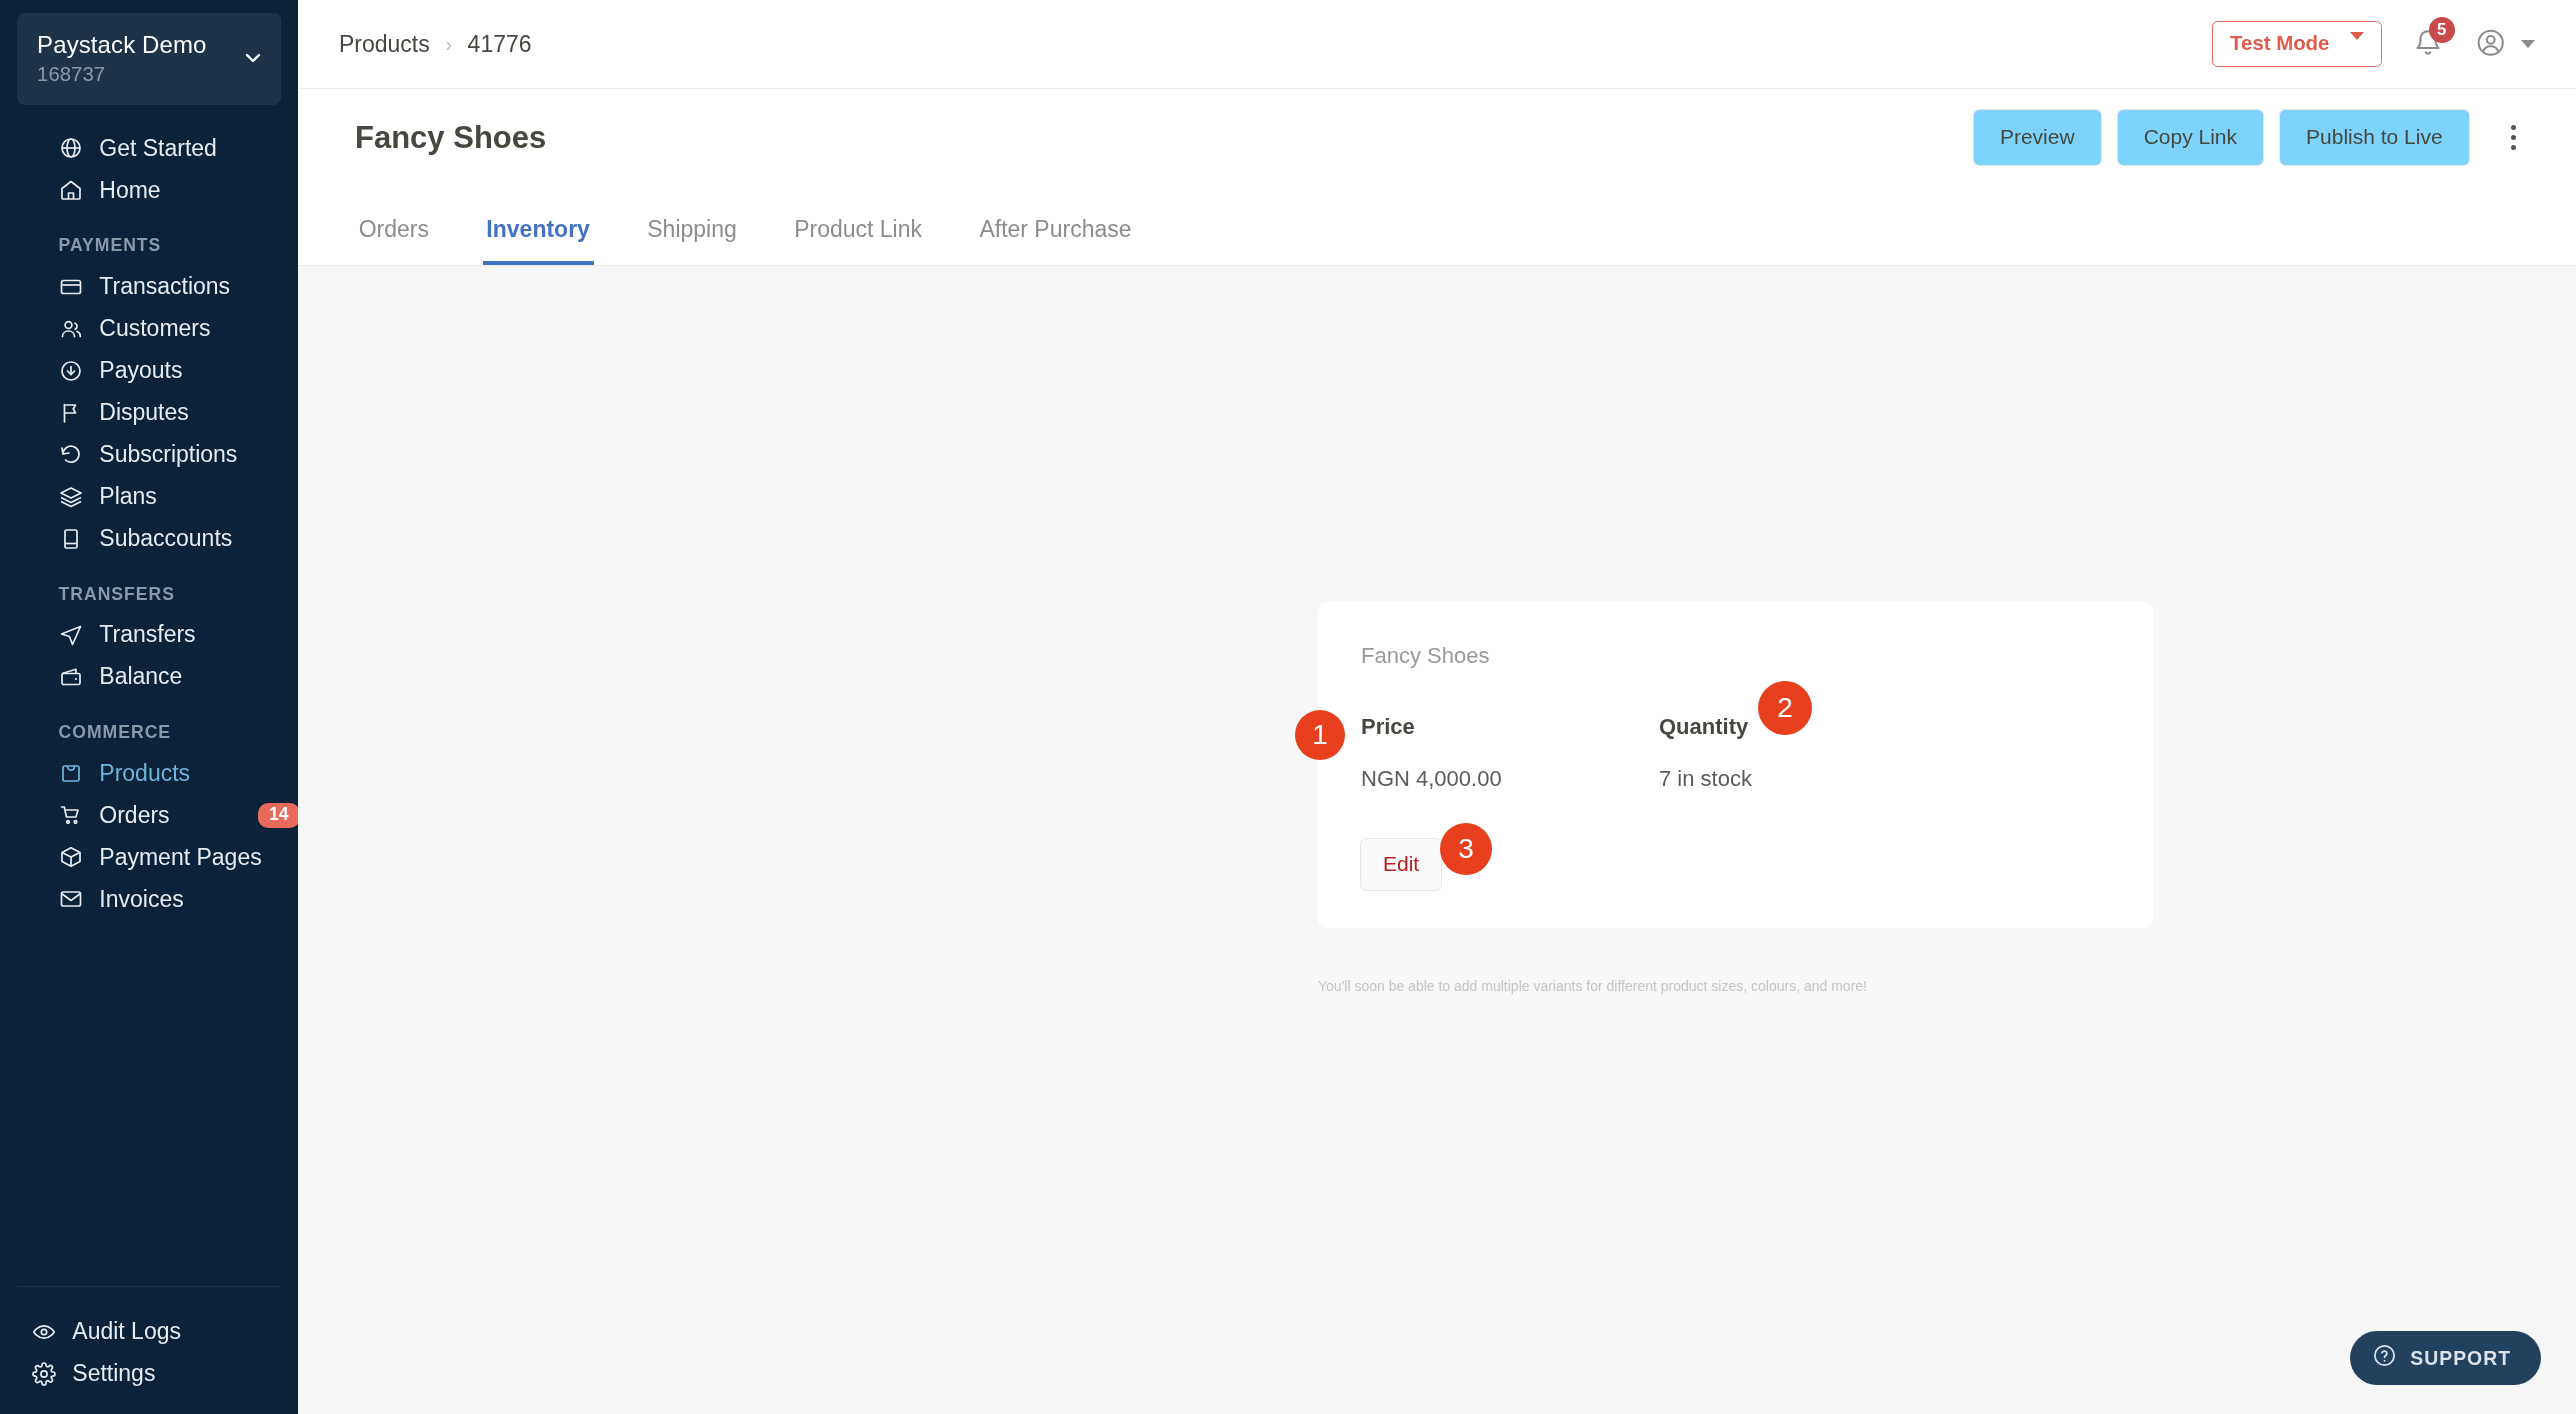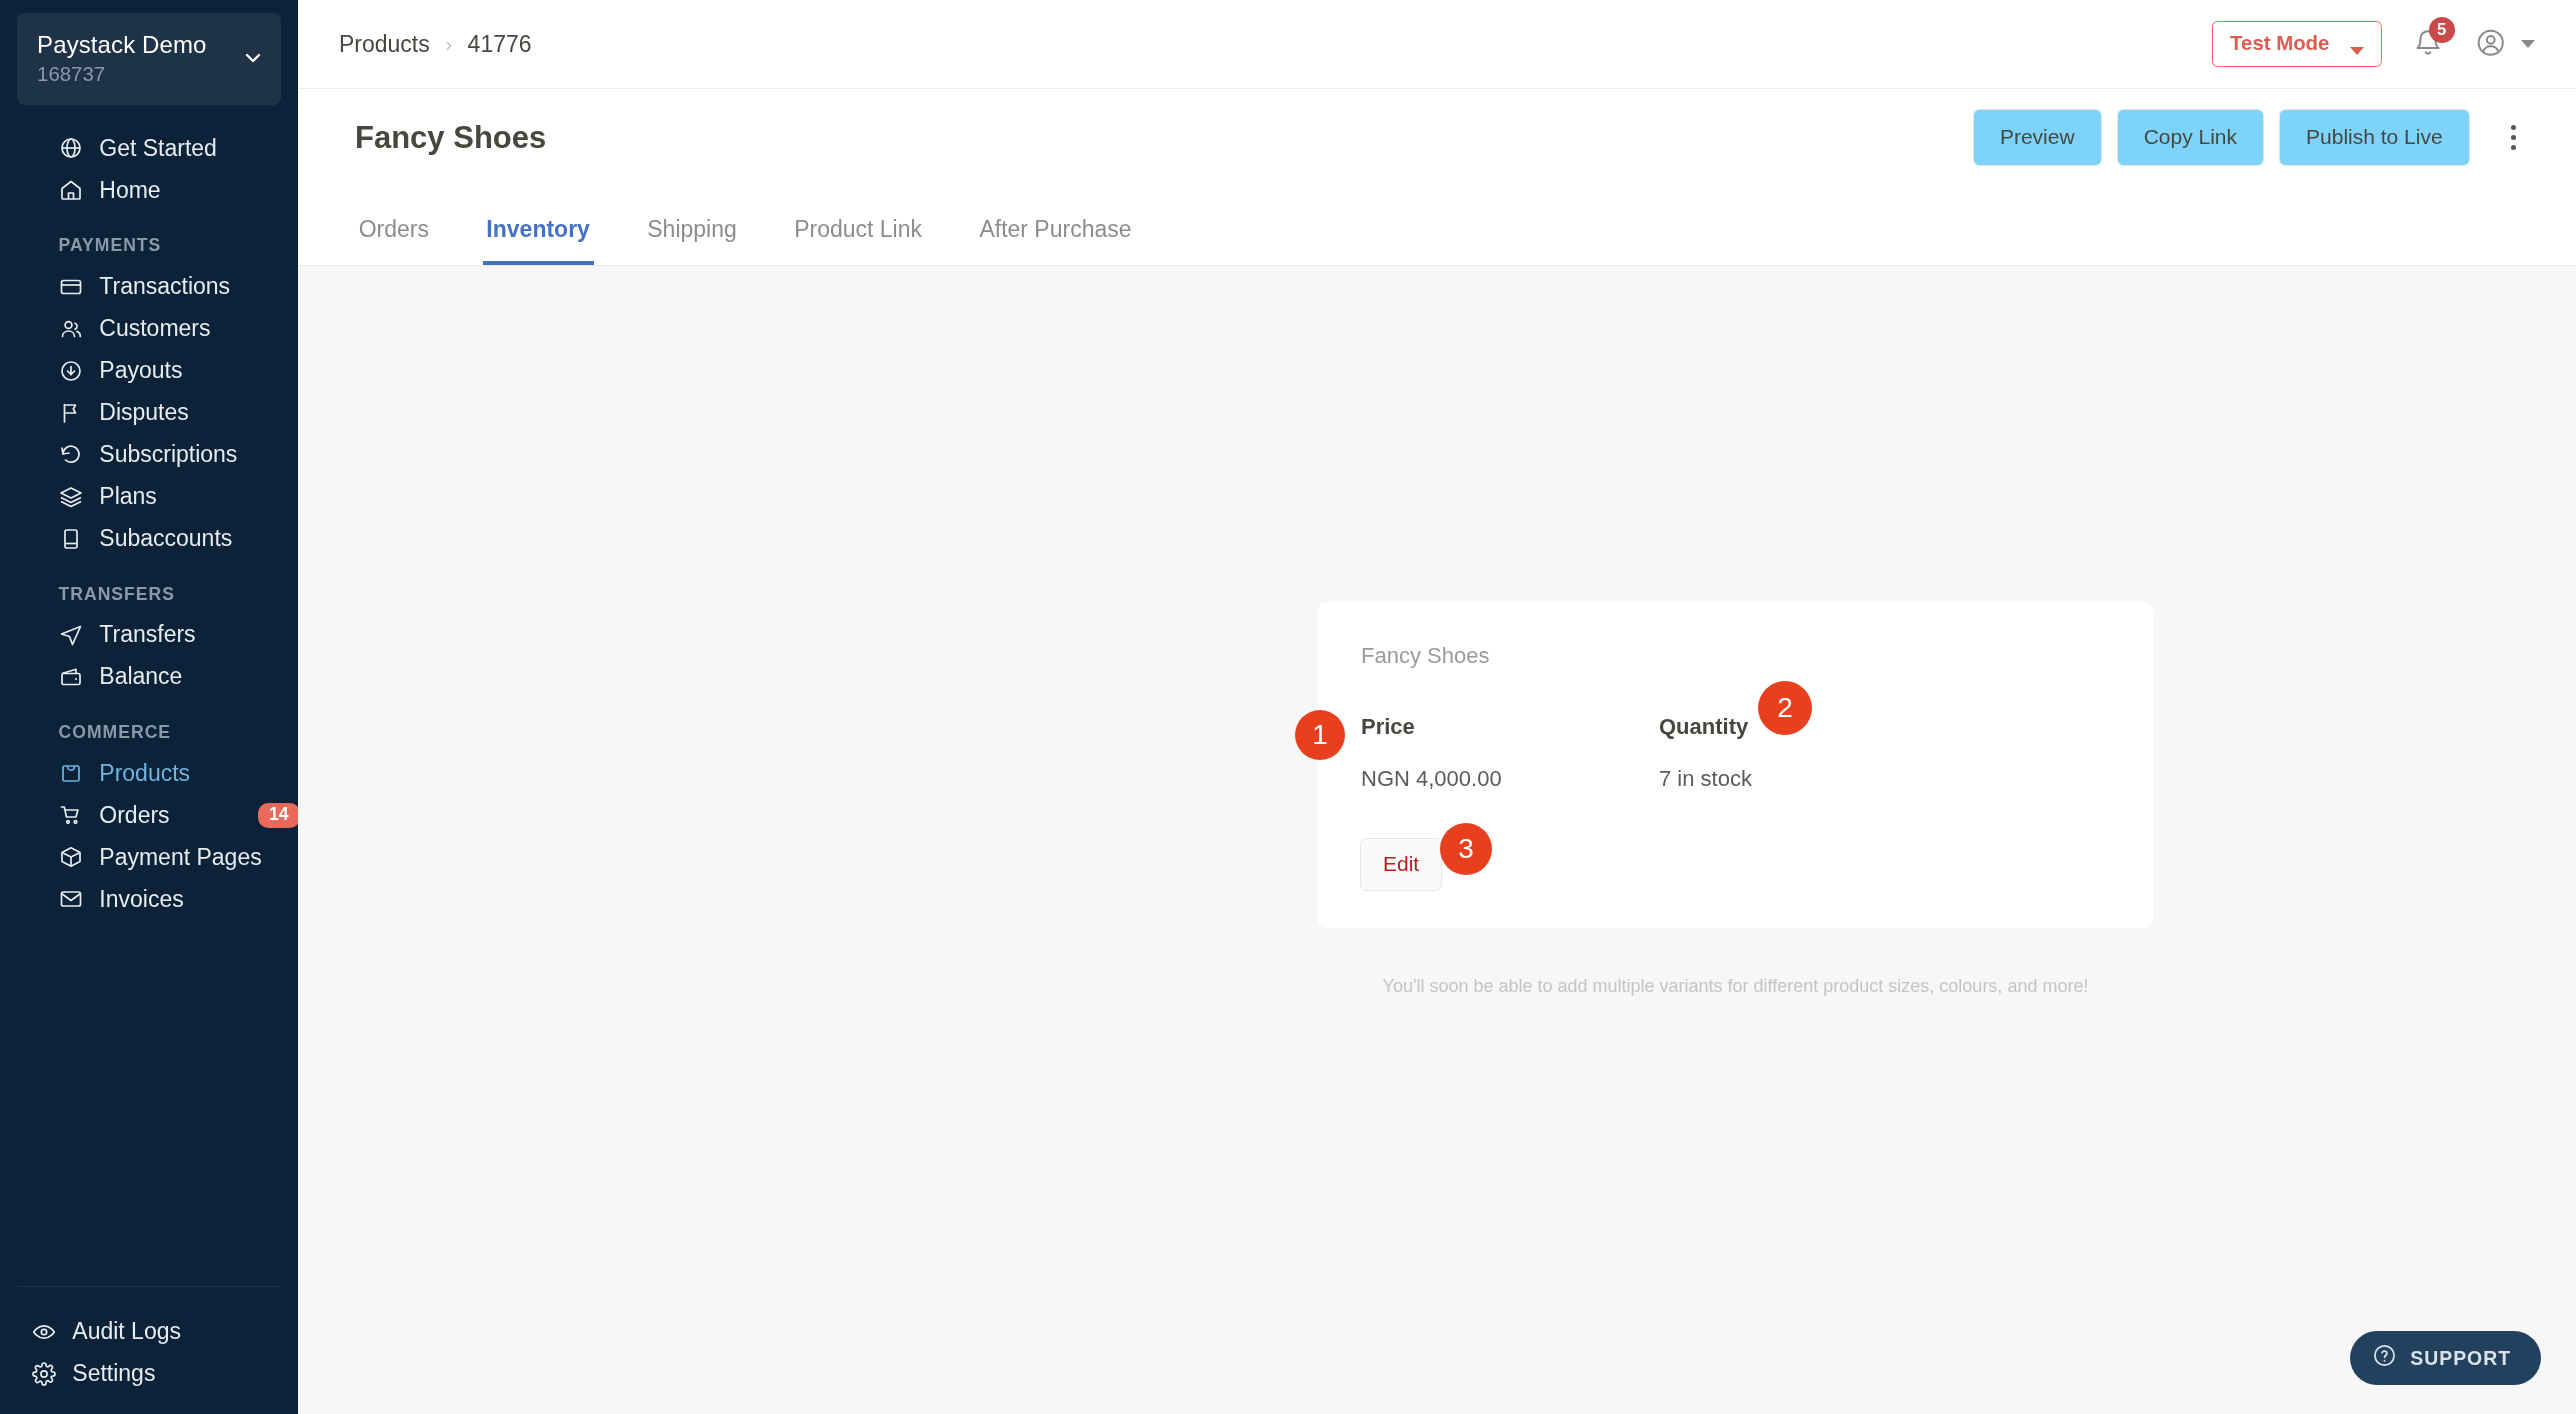--- a/index.html
+++ b/index.html
@@ -71,21 +71,21 @@
   }
   .breadcrumb { display: flex; align-items: center; font-size: 23px; color: #44483F; }
   .breadcrumb .crumb { cursor: pointer; }
   .breadcrumb .sep { color: #BCBCBC; margin: 0 15.7px; font-size: 19.4px; }
   .breadcrumb .current { color: #44483F; }
   .topbar-right { margin-left: auto; display: flex; align-items: center; gap: 31.5px; }
   .test-mode {
     border: 1.9px solid #E36A5E; color: #DE5C4E;
     border-radius: 5.6px; font-size: 20.4px; font-weight: bold;
     padding: 10.2px 16.7px 11px 16.7px;
-    display: flex; align-items: flex-end; gap: 20.4px;
+    display: flex; align-items: flex-start; gap: 20.4px;
     cursor: pointer; background: #ffffff;
   }
   .tri-down { width: 0; height: 0; border-left: 7.4px solid transparent; border-right: 7.4px solid transparent; border-top: 8.3px solid #DE5C4E; }
   .tri-down.grey { border-top-color: #8A8A8A; }
   .bell-wrap { position: relative; cursor: pointer; display: flex; align-items: center; }
   .bell-badge {
     position: absolute; top: -11px; left: 15.7px;
     background: #C94A4A; color: #fff;
     font-size: 16.7px; font-weight: bold;
     width: 26px; height: 26px; border-radius: 50%;
@@ -139,22 +139,22 @@
   .vc-value { font-size: 22px; color: #5B5B5B; margin-top: 26px; }
   .vc-edit {
     position: absolute; left: 1062px; top: 572px;
     background: #FAFAFA; border: 0.9px solid #E6E6E6;
     border-radius: 6.5px; color: #b91c1c; font-size: 21px;
     padding: 13px 22px 14px 22px; cursor: pointer;
     font-family: "Liberation Sans", sans-serif;
   }
   .hint {
     position: absolute; left: 1020px; top: 706px;
-    width: 835px; text-align: center;
-    font-size: 18px; color: #C4C4C4; line-height: 29px;
+    width: 835px; 
+    font-size: 14px; color: #C4C4C4; line-height: 29px;
   }
 
   
   .marker {
     position: absolute; border-radius: 50%;
     background: #E8401F; color: #ffffff;
     display: flex; align-items: center; justify-content: center;
     font-size: 28px; z-index: 20;
   }
   .m1 { left: 997px; top: 444px; width: 50px; height: 50px; }

